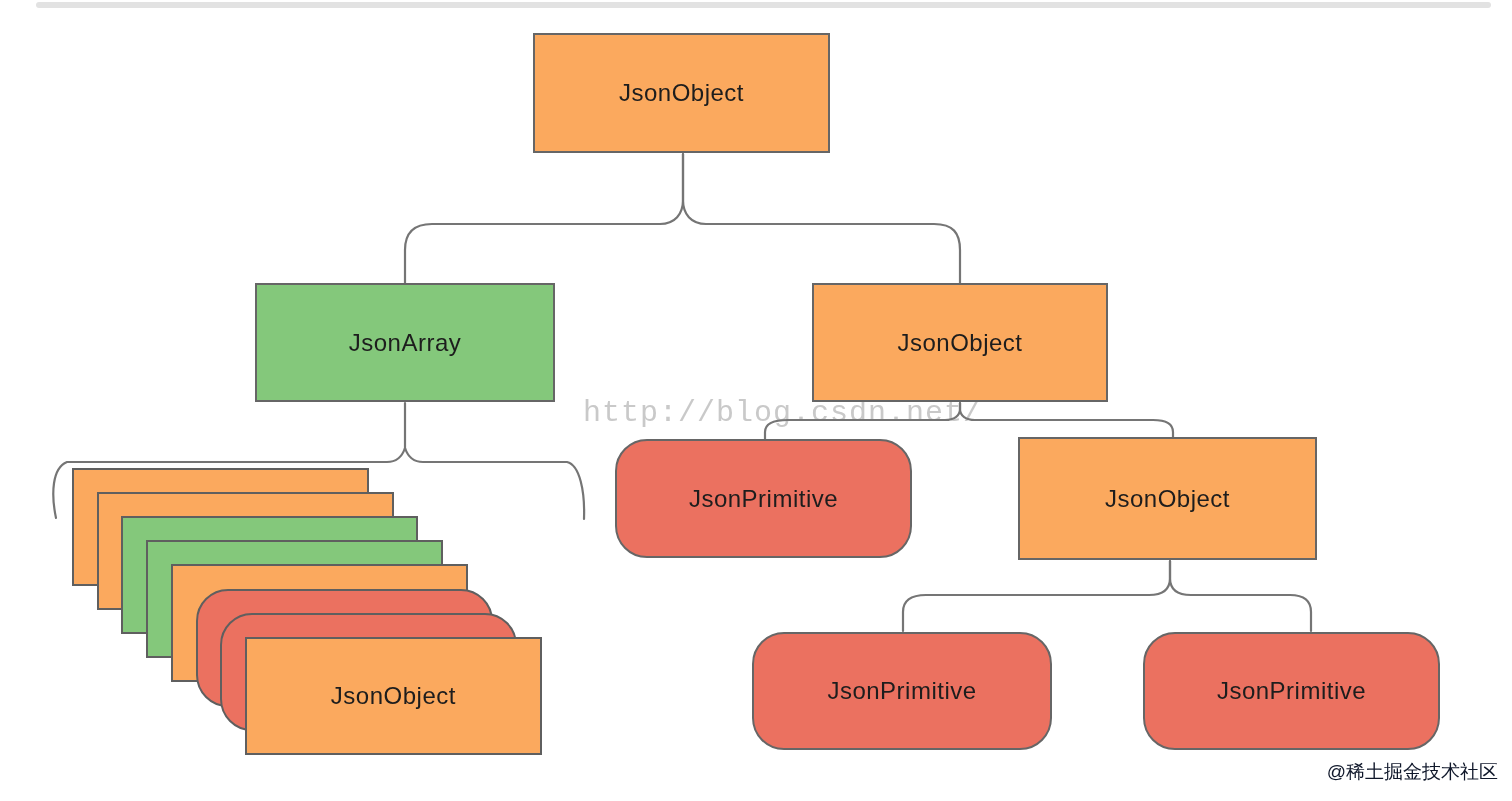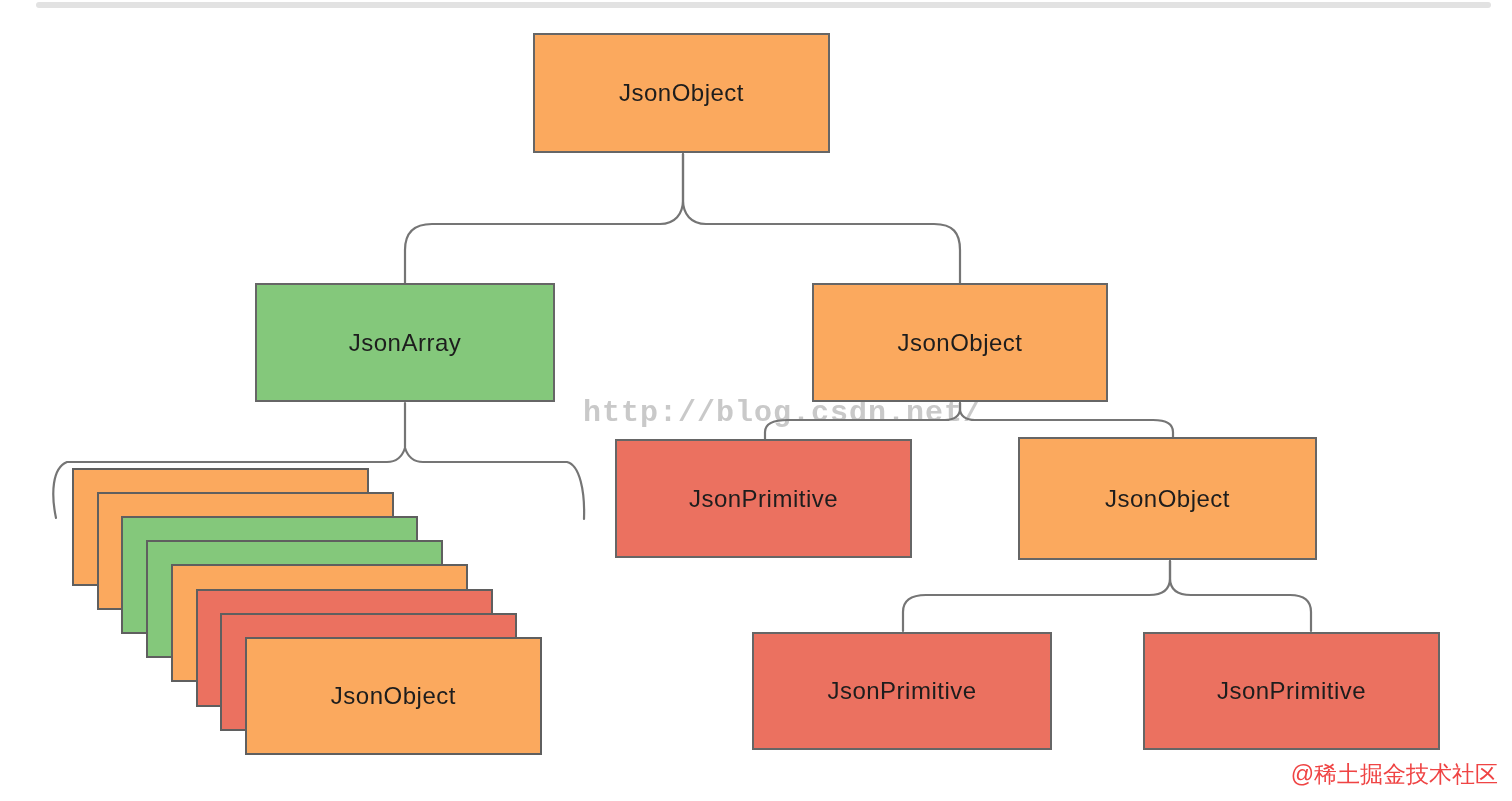--- a/index.html
+++ b/index.html
@@ -15,39 +15,38 @@
   }
   .top-bar{
     position:absolute; left:36px; top:2px; width:1455px; height:6px;
     background:#e2e2e2; border-radius:3px;
   }
   .wm-center{
     position:absolute; left:583px; top:396px;
     font-family:"Liberation Mono", monospace;
     font-size:30px; color:#c9c9c9; letter-spacing:1px; white-space:nowrap;
     z-index:1;
-    font-weight:bold;
   }
   .wm-footer{
     position:absolute; right:14px; top:759px;
-    font-size:23px; color:#ef4444; white-space:nowrap; z-index:6;
+    font-size:19px; color:#0f172a; white-space:nowrap; z-index:6;
   }
   svg.connectors{position:absolute; left:0; top:0; z-index:2;}
   .node{
     position:absolute; z-index:3;
     border:2px solid var(--box-border);
     display:flex; align-items:center; justify-content:center;
     box-sizing:border-box;
   }
   .node span, .card span{
     font-size:24px; color:#1d1d1d; letter-spacing:0.5px;
   }
   .c-orange{background:var(--orange);}
   .c-green{background:var(--green);justify-content:center;}
-  .c-red{background:var(--red);}
+  .c-red{background:var(--red);border-radius:32px;}
   .stack{position:absolute; left:0; top:0; z-index:3;}
   .card{
     position:absolute; width:297px; height:118px;
     border:2px solid #5f5f5f; box-sizing:border-box;
     display:flex; align-items:center; justify-content:center;
   }
 </style>
 </head>
 <body>
 

